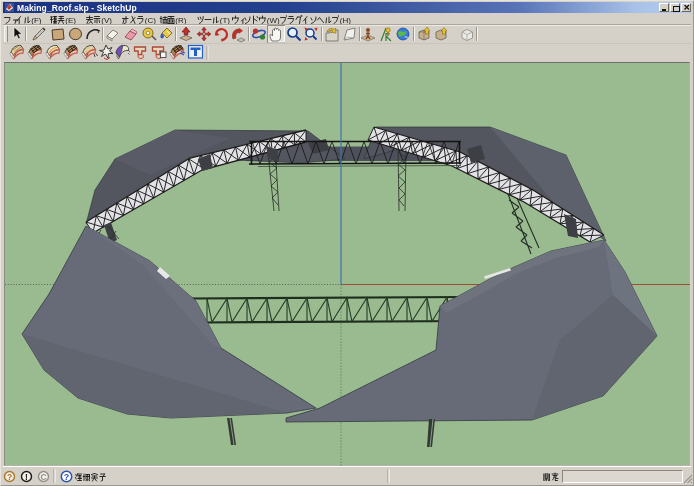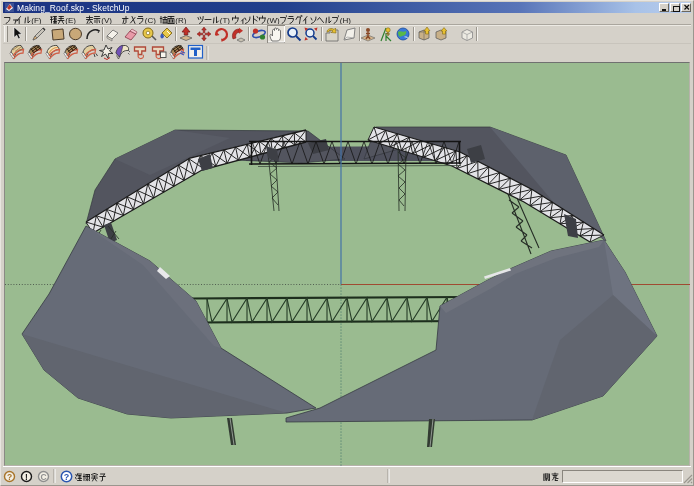--- a/index.html
+++ b/index.html
@@ -12,21 +12,21 @@
 
 <div class="abs" style="left:0;top:0;width:694px;height:486px;background:#d5d1c9;border-left:1px solid #e8e5df;border-top:1px solid #e8e5df;border-right:1px solid #9a968e;border-bottom:1px solid #9a968e;box-sizing:border-box;"></div>
 
 <div class="abs" style="left:3px;top:2px;width:688px;height:11px;background:linear-gradient(90deg,#1b3382 0%,#22408c 40%,#5874b8 75%,#a8c2e8 92%,#b9cdec 100%);"></div>
 
 <svg class="abs" style="left:5px;top:3px" width="9" height="9" viewBox="0 0 9 9">
  <rect x="0" y="0" width="9" height="9" fill="#fff" opacity="0.15"></rect>
  <path d="M1,6 L4,8 L8,5 L5,1 Z" fill="#fff"></path>
  <path d="M2,5 L4,7 L7,4 L4.5,1.5 Z" fill="#c0392b"></path>
 </svg>
-<div class="abs" style="left:17px;top:3.2px;font-size:8.5px;font-weight:normal;color:#fff;letter-spacing:0.1px;">Making_Roof.skp - SketchUp</div>
+<div class="abs" style="left:17px;top:3.2px;font-size:8.5px;font-weight:bold;color:#fff;letter-spacing:0.1px;">Making_Roof.skp - SketchUp</div>
 
 <div class="abs" style="left:659px;top:3px;width:10px;height:9px;background:#d5d1c9;border:1px solid;border-color:#fff #6a675f #6a675f #fff;box-sizing:border-box;">
     <div class="abs" style="left:2px;top:5px;width:4px;height:1.5px;background:#111;"></div>
   </div>
 <div class="abs" style="left:670px;top:3px;width:10px;height:9px;background:#d5d1c9;border:1px solid;border-color:#fff #6a675f #6a675f #fff;box-sizing:border-box;">
     <div class="abs" style="left:1.5px;top:1.5px;width:5px;height:4.5px;border:1px solid #111;border-top-width:1.5px;"></div>
   </div>
 <div class="abs" style="left:681px;top:3px;width:10px;height:9px;background:#d5d1c9;border:1px solid;border-color:#fff #6a675f #6a675f #fff;box-sizing:border-box;">
 <svg width="8" height="7" viewBox="0 0 8 7" class="abs" style="left:0.5px;top:0px">
       <path d="M1.5,1 L6,5.5 M6,1 L1.5,5.5" stroke="#111" stroke-width="1.2"></path>

